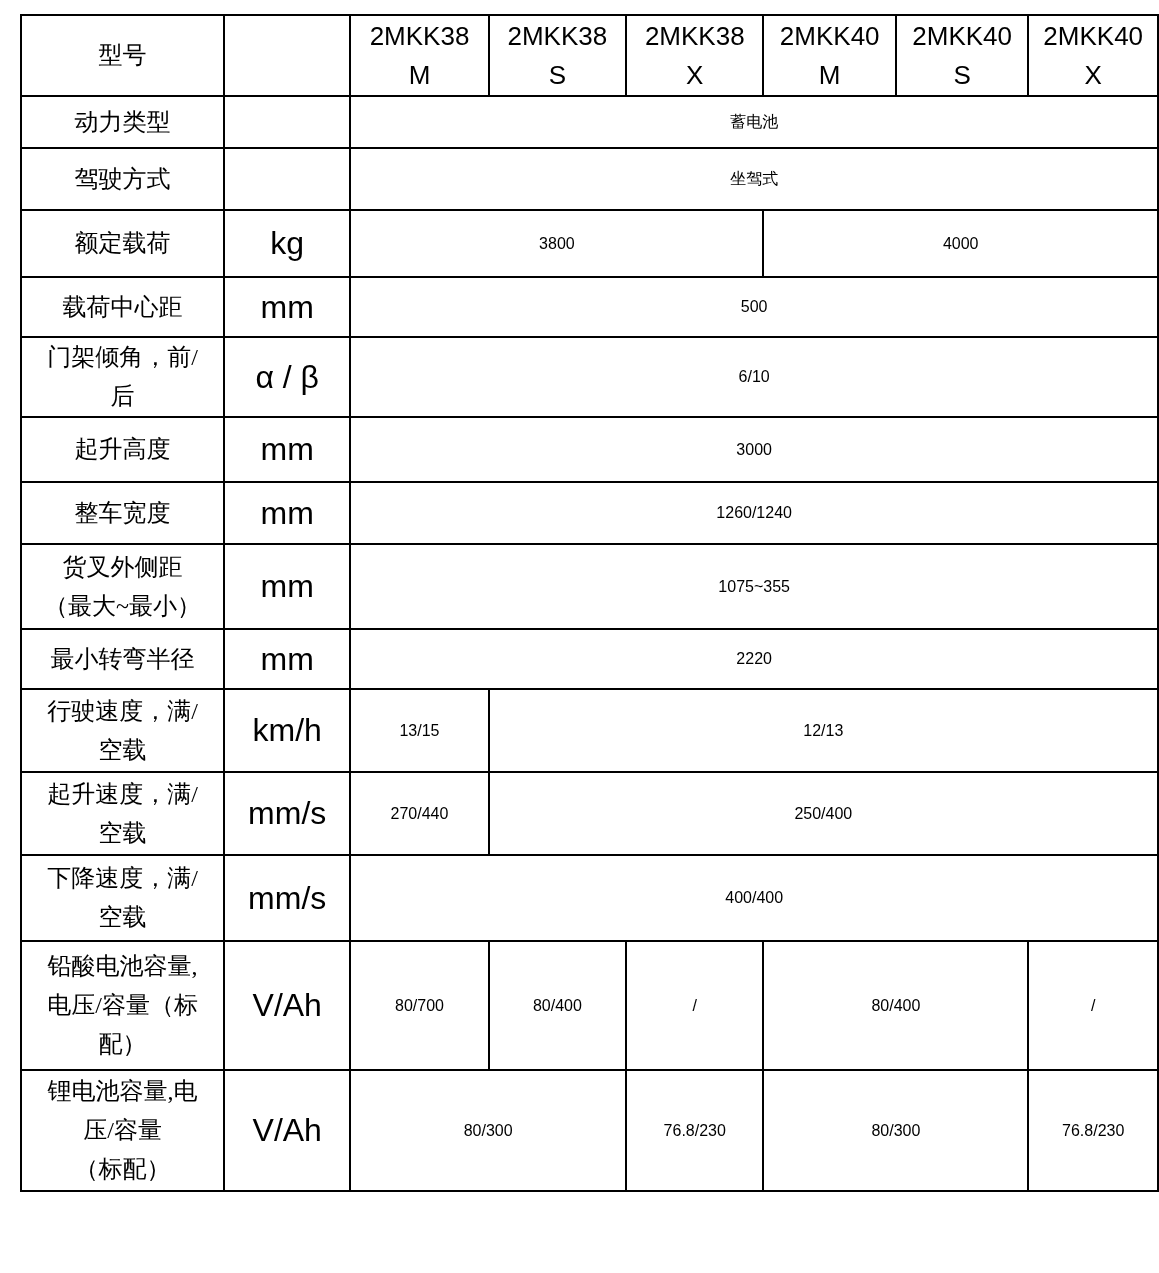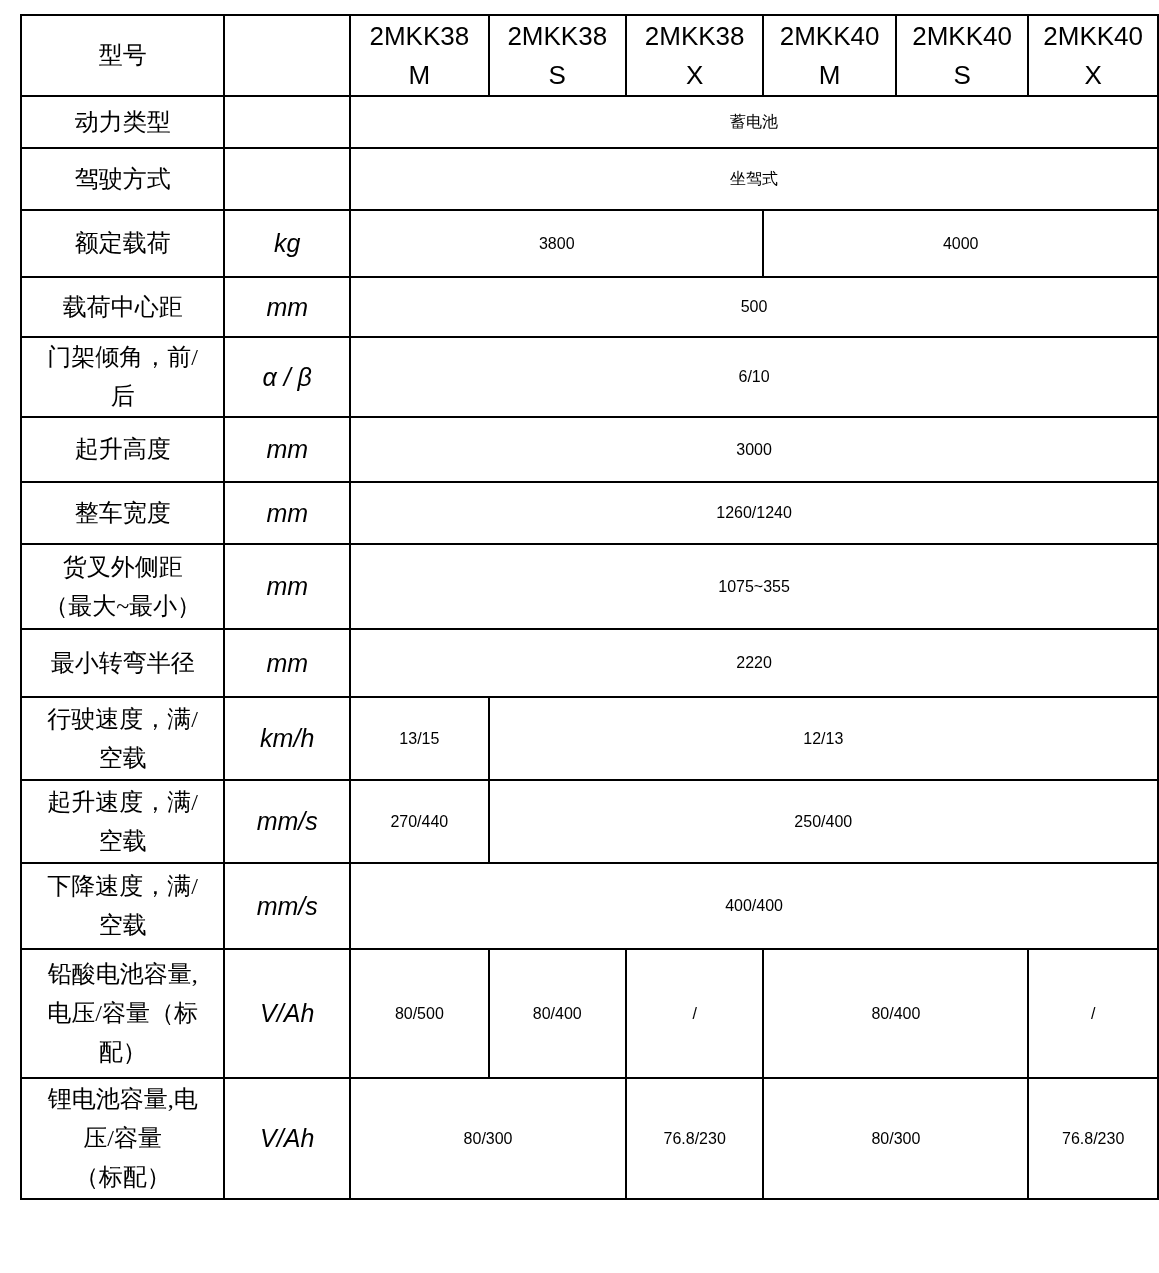--- a/index.html
+++ b/index.html
@@ -26,22 +26,21 @@
     overflow: hidden;
   }
   td.lbl {
     font-family: "Liberation Serif", "DejaVu Serif", serif;
     font-size: 24px;
     line-height: 1.62;
     white-space: pre-line;
   }
   td.unit {
     font-family: "Liberation Sans", "DejaVu Sans", sans-serif;
-    font-size: 25px;
-    font-style: italic;
+    font-size: 32px;
   }
   td.val {
     font-family: "Liberation Sans", "DejaVu Sans", sans-serif;
     font-size: 16px;
     white-space: pre-line;
     line-height: 1.45;
   }
   td.model {
     font-family: "Liberation Sans", "DejaVu Sans", sans-serif;
     font-size: 26px;
@@ -116,21 +115,21 @@
       <td class="lbl">整车宽度</td>
       <td class="unit">mm</td>
       <td class="val" colspan="6">1260/1240</td>
     </tr>
     <tr style="height:85px">
       <td class="lbl">货叉外侧距
 （最大~最小）</td>
       <td class="unit">mm</td>
       <td class="val" colspan="6">1075~355</td>
     </tr>
-    <tr style="height:68px">
+    <tr style="height:60px">
       <td class="lbl">最小转弯半径</td>
       <td class="unit">mm</td>
       <td class="val" colspan="6">2220</td>
     </tr>
     <tr style="height:83px">
       <td class="lbl">行驶速度，满/
 空载</td>
       <td class="unit">km/h</td>
       <td class="val" colspan="1">13/15</td>
       <td class="val" colspan="5">12/13</td>
@@ -146,21 +145,21 @@
       <td class="lbl">下降速度，满/
 空载</td>
       <td class="unit">mm/s</td>
       <td class="val" colspan="6">400/400</td>
     </tr>
     <tr style="height:129px">
       <td class="lbl">铅酸电池容量,
 电压/容量（标
 配）</td>
       <td class="unit">V/Ah</td>
-      <td class="val" colspan="1">80/500</td>
+      <td class="val" colspan="1">80/700</td>
       <td class="val" colspan="1">80/400</td>
       <td class="val" colspan="1">/</td>
       <td class="val" colspan="2">80/400</td>
       <td class="val" colspan="1">/</td>
     </tr>
     <tr style="height:121px">
       <td class="lbl">锂电池容量,电
 压/容量
 （标配）</td>
       <td class="unit">V/Ah</td>

